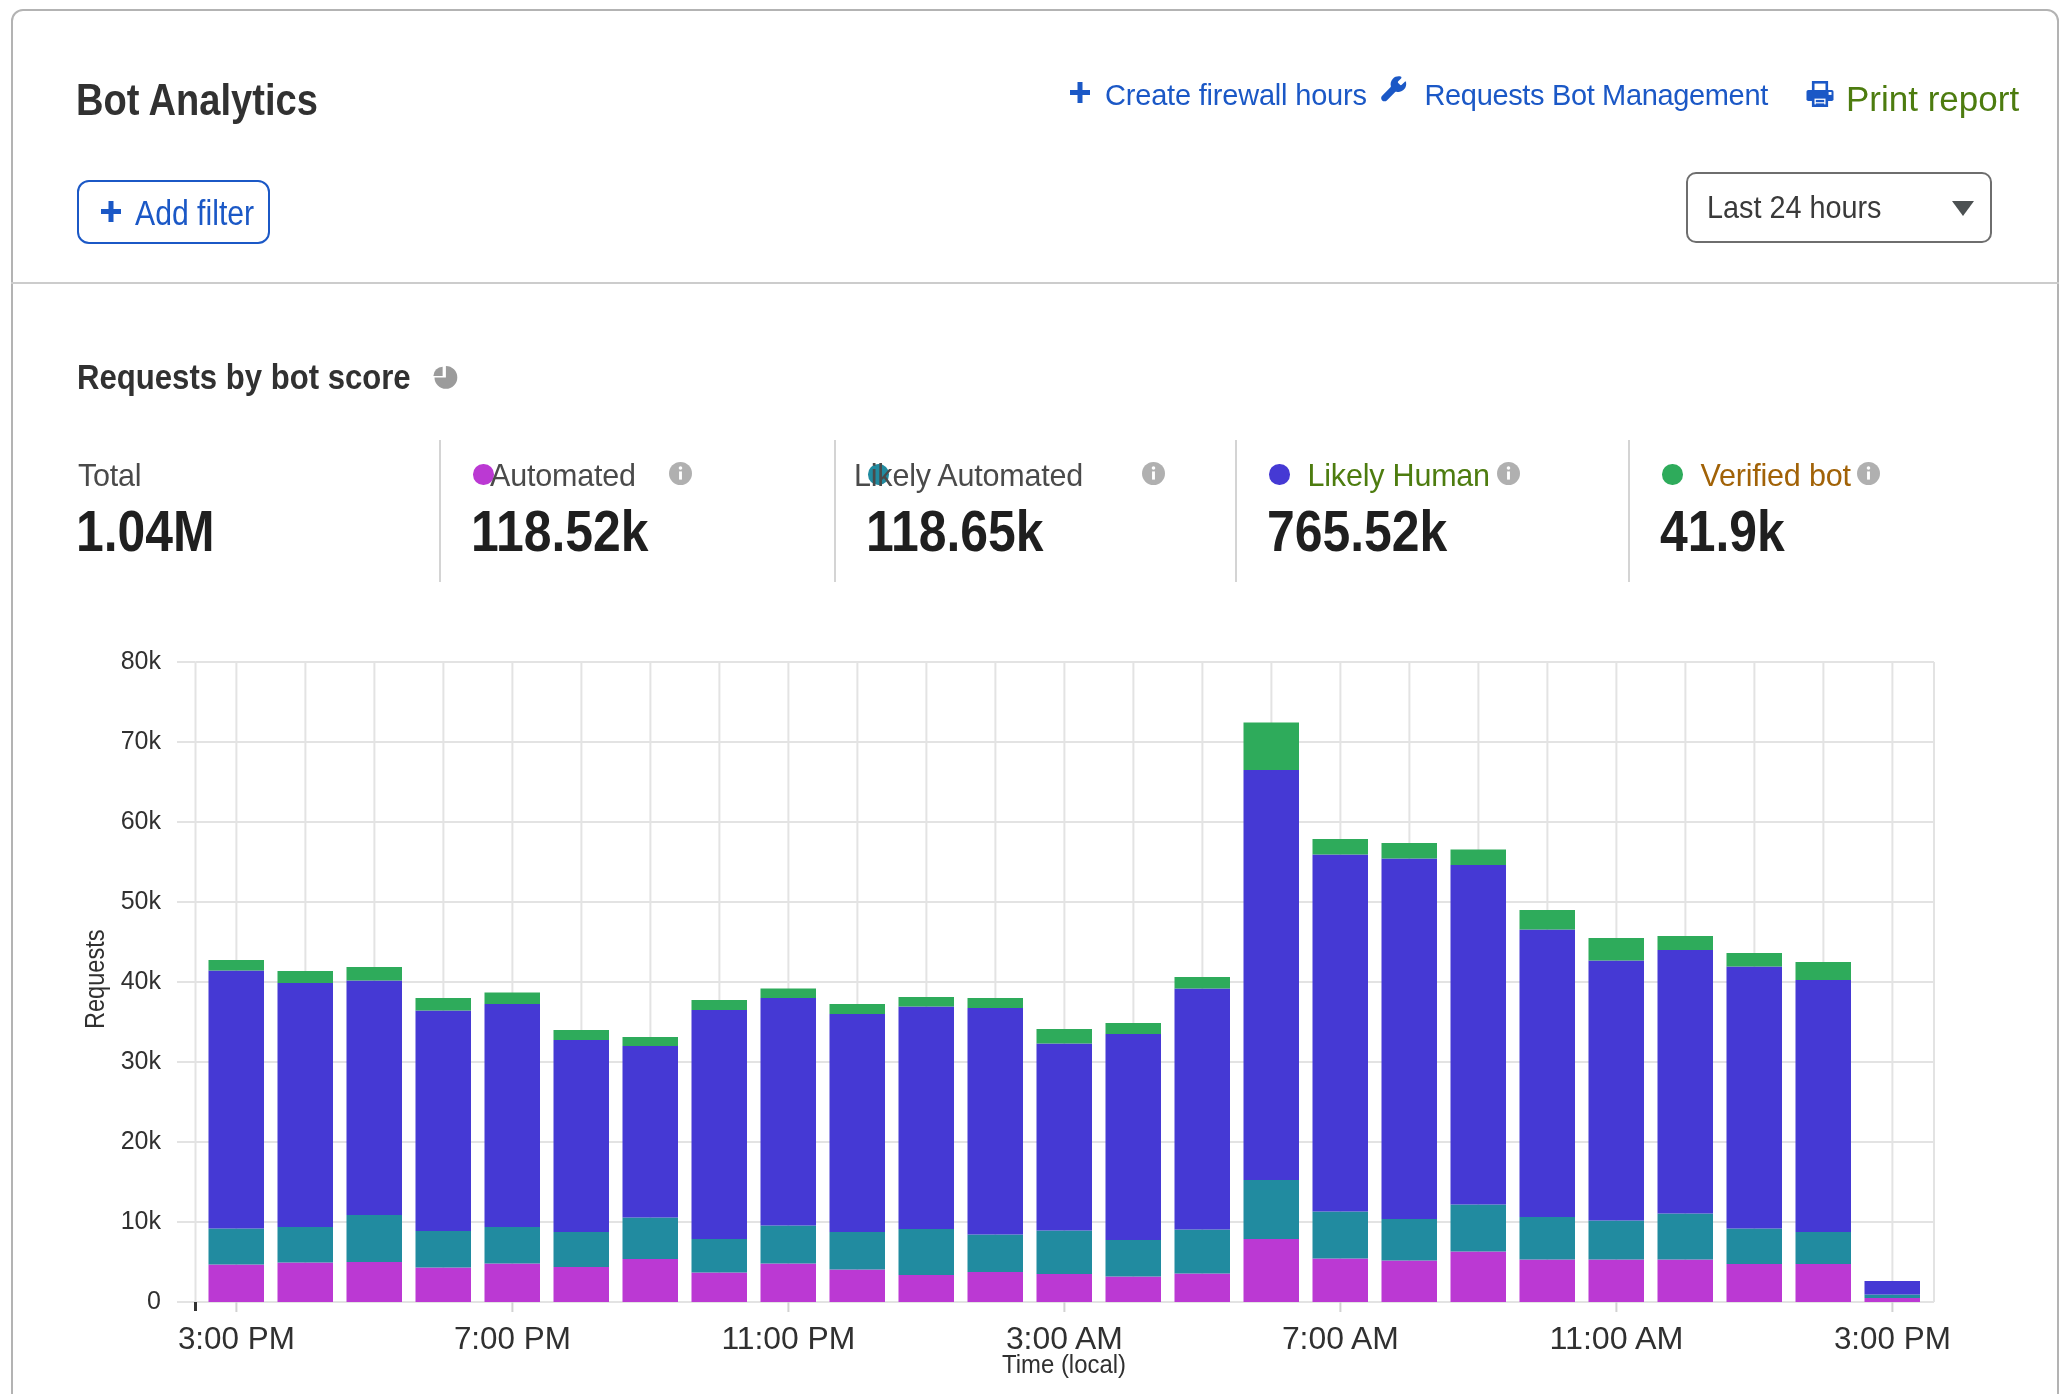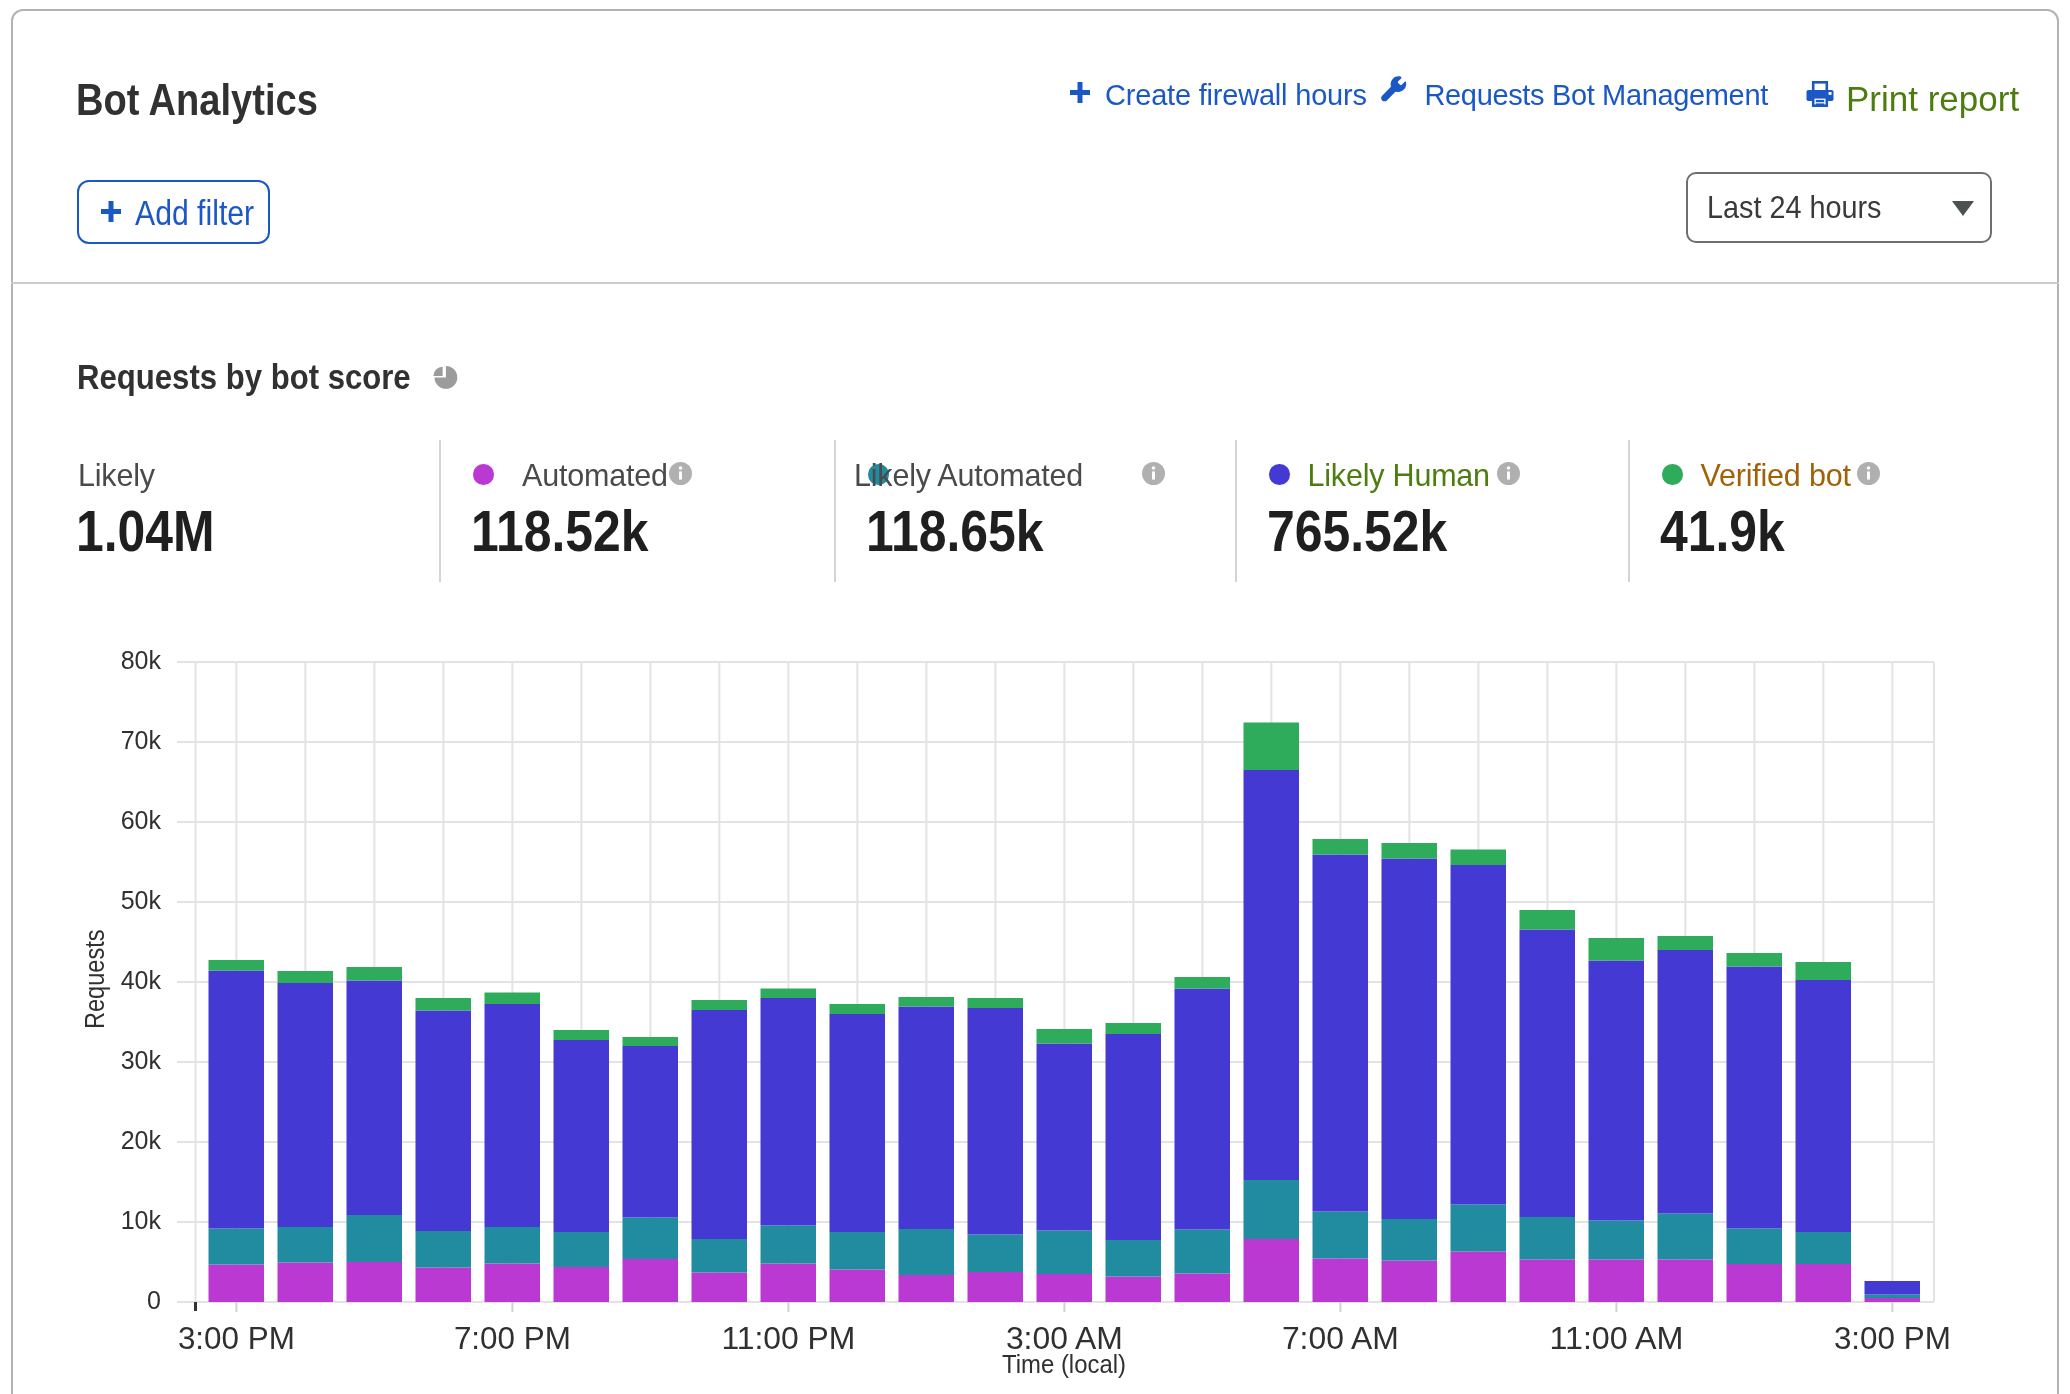--- a/index.html
+++ b/index.html
@@ -46,25 +46,25 @@
   </svg>
 
 <div class="abs" style="left:11px;top:282px;width:2048px;height:2px;background:#cccccc"></div>
 
 <div class="abs" style="left:76.5px;top:360.2px;font-size:34.2px;line-height:1;font-weight:bold;letter-spacing:0;transform:scaleX(0.91);transform-origin:left top;color:#313131">Requests by bot score</div>
 <svg width="29" height="29" viewBox="0 0 29 29" style="position:absolute;left:430px;top:363px">
     <path fill="#9b9b9b" d="M15.9 14.4 L15.9 3 A11.4 11.4 0 1 1 4.5 14.4 Z"></path>
     <path fill="#9b9b9b" d="M12.6 13 L3.4 13 A9.2 9.2 0 0 1 12.6 3.8 Z"></path>
   </svg>
 
-<div style="position:absolute;left:78px;top:459.8px;font-size:30.5px;line-height:1;letter-spacing:-0.2px;color:#4a4a4a;white-space:nowrap">Likely</div>
+<div style="position:absolute;left:78px;top:459.8px;font-size:30.5px;line-height:1;letter-spacing:-0.2px;color:#4a4a4a;white-space:nowrap">Total</div>
 <div style="position:absolute;left:75.5px;top:503.3px;font-size:57px;line-height:1;font-weight:bold;color:#1f1f1f;letter-spacing:0;transform:scaleX(0.875);transform-origin:left top">1.04M</div>
 <div style="position:absolute;left:439px;top:440px;width:2px;height:142px;background:#d4d4d4"></div>
 <div style="position:absolute;left:473px;top:464.3px;width:20.5px;height:20.5px;border-radius:50%;background:#bb39d3"></div>
-<div style="position:absolute;left:522px;top:459.8px;font-size:30.5px;line-height:1;letter-spacing:-0.2px;color:#4a4a4a;white-space:nowrap">Automated</div>
+<div style="position:absolute;left:490px;top:459.8px;font-size:30.5px;line-height:1;letter-spacing:-0.2px;color:#4a4a4a;white-space:nowrap">Automated</div>
 <div style="position:absolute;left:669.0px;top:461.9px"><svg width="23" height="23" viewBox="0 0 20 20">
       <circle cx="10" cy="10" r="10" fill="#b0b0b0"></circle>
       <rect x="8.75" y="8.2" width="2.5" height="7.1" fill="#fff"></rect>
       <circle cx="10" cy="5.2" r="1.55" fill="#fff"></circle>
     </svg></div>
 <div style="position:absolute;left:470.5px;top:503.3px;font-size:57px;line-height:1;font-weight:bold;color:#1f1f1f;letter-spacing:0;transform:scaleX(0.875);transform-origin:left top">118.52k</div>
 <div style="position:absolute;left:834px;top:440px;width:2px;height:142px;background:#d4d4d4"></div>
 <div style="position:absolute;left:868px;top:464.3px;width:20.5px;height:20.5px;border-radius:50%;background:#218ba0"></div>
 <div style="position:absolute;left:854px;top:459.8px;font-size:30.5px;line-height:1;letter-spacing:-0.2px;color:#4a4a4a;white-space:nowrap">Likely Automated</div>
 <div style="position:absolute;left:1142.0px;top:461.9px"><svg width="23" height="23" viewBox="0 0 20 20">

